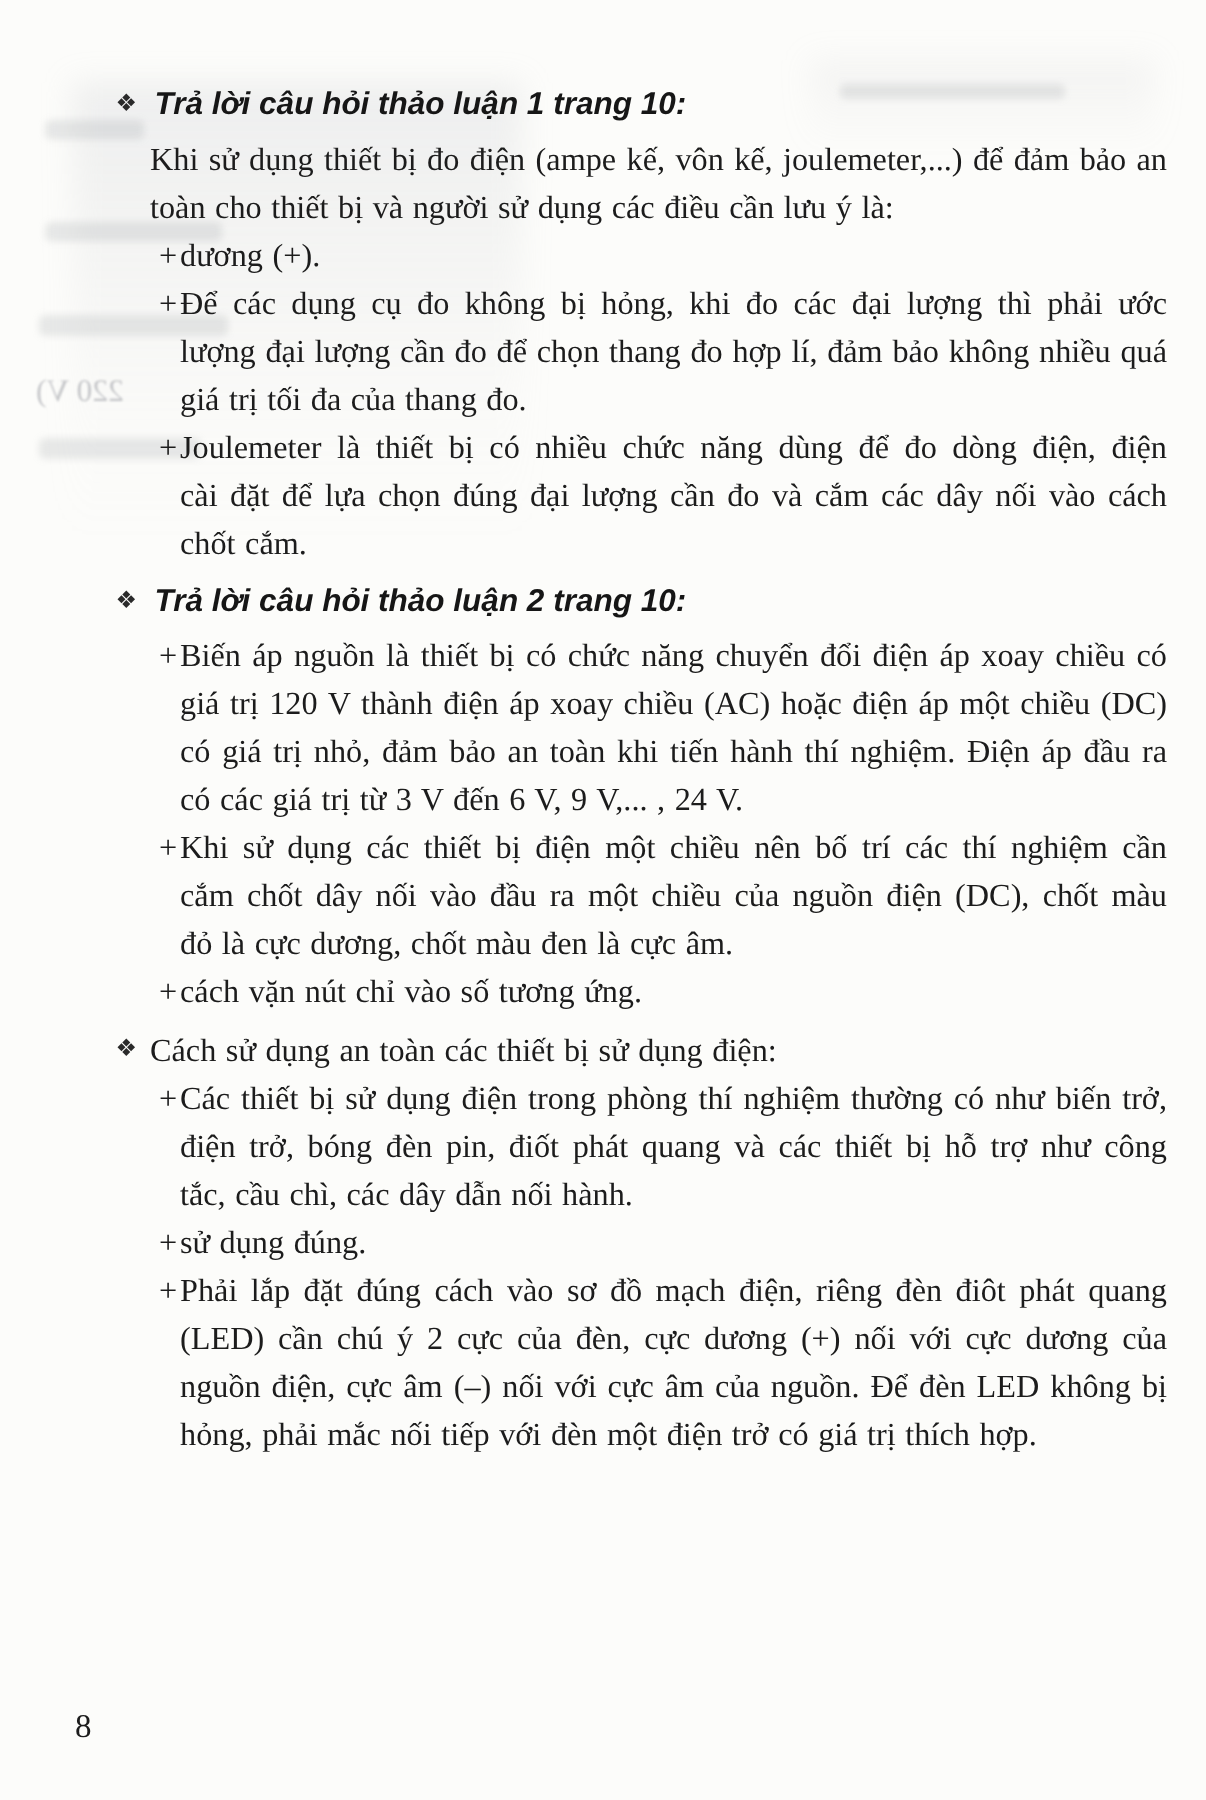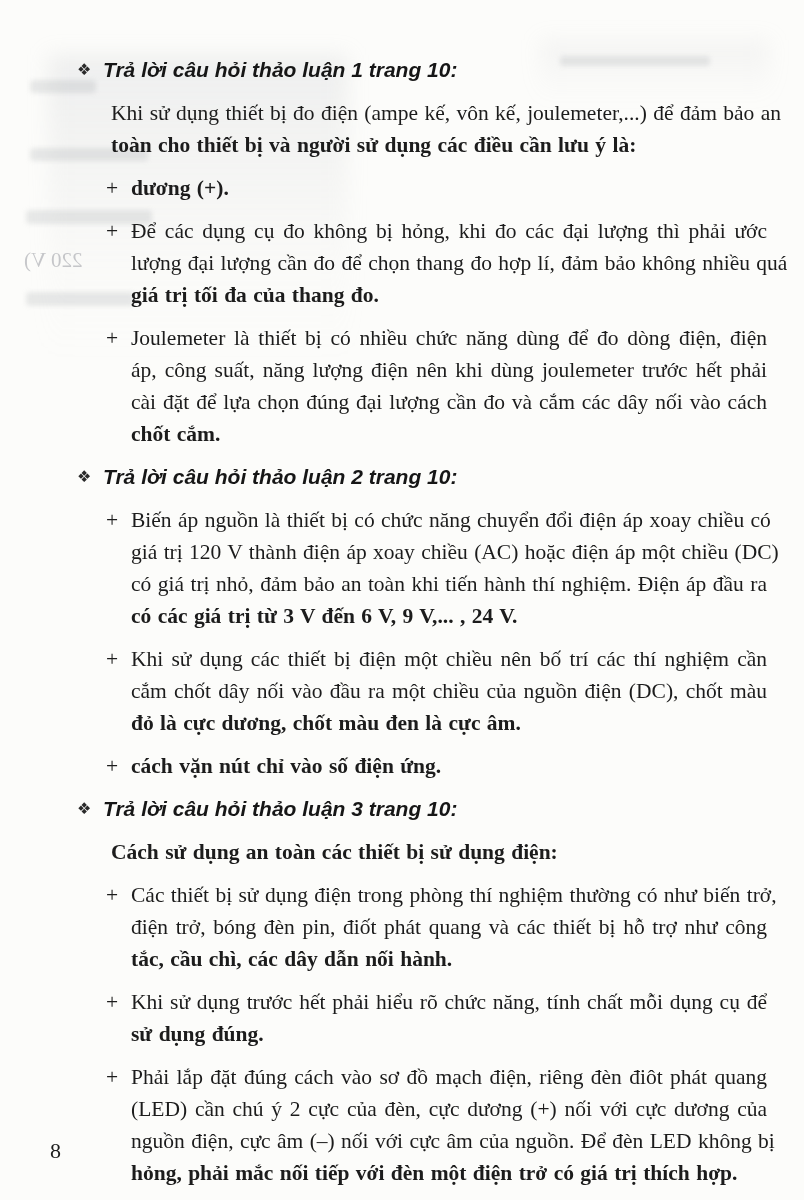--- a/index.html
+++ b/index.html
@@ -71,32 +71,31 @@
   .diamond {
     position: absolute;
     left: -23px;
     top: 0px;
     font-style: normal;
     font-weight: normal;
     font-size: 16px;
     line-height: 32px;
     color: #2a2a2a;
   }
-  .para { margin: 11px; }
+  .para { margin: 0; }
   .tline {
     font-size: 21.5px;
     line-height: 32px;
     text-align: justify;
     text-align-last: justify;
     white-space: nowrap;
     word-spacing: 1px;
   }
   .tline.last {
     text-align-last: left;
-    font-weight: bold;
   }
   .bullet {
     position: relative;
     padding-left: 20px;
   }
   .plus {
     position: absolute;
     left: 6px;
     top: 0;
     font-size: 21.5px;
@@ -153,21 +152,20 @@
             <div class="tline">Để các dụng cụ đo không bị hỏng, khi đo các đại lượng thì phải ước</div>
             <div class="tline">lượng đại lượng cần đo để chọn thang đo hợp lí, đảm bảo không nhiều quá</div>
             <div class="tline last">giá trị tối đa của thang đo.</div>
           </div>
   </div>
 
   <div class="bullet">
     <span class="plus">+</span>
     <div class="para">
             <div class="tline">Joulemeter là thiết bị có nhiều chức năng dùng để đo dòng điện, điện</div>
-            <div class="tline">áp, công suất, năng lượng điện nên khi dùng joulemeter trước hết phải</div>
             <div class="tline">cài đặt để lựa chọn đúng đại lượng cần đo và cắm các dây nối vào cách</div>
             <div class="tline last">chốt cắm.</div>
           </div>
   </div>
 </section>
 
   <section>
     <h2 class="sec-head">
       <span class="diamond">❖</span>
       <span class="sec-title">Trả lời câu hỏi thảo luận 2 trang 10:</span>
@@ -188,47 +186,45 @@
     <div class="para">
             <div class="tline">Khi sử dụng các thiết bị điện một chiều nên bố trí các thí nghiệm cần</div>
             <div class="tline">cắm chốt dây nối vào đầu ra một chiều của nguồn điện (DC), chốt màu</div>
             <div class="tline last">đỏ là cực dương, chốt màu đen là cực âm.</div>
           </div>
   </div>
 
   <div class="bullet">
     <span class="plus">+</span>
     <div class="para">
-            <div class="tline last">cách vặn nút chỉ vào số điện ứng.</div>
+            <div class="tline last">cách vặn nút chỉ vào số tương ứng.</div>
           </div>
   </div>
 </section>
 
   <section>
     <h2 class="sec-head">
       <span class="diamond">❖</span>
-      <span class="sec-title">Trả lời câu hỏi thảo luận 3 trang 10:</span>
     </h2>
     <div class="para intro">
           <div class="tline last">Cách sử dụng an toàn các thiết bị sử dụng điện:</div>
         </div>
 
   <div class="bullet">
     <span class="plus">+</span>
     <div class="para">
             <div class="tline">Các thiết bị sử dụng điện trong phòng thí nghiệm thường có như biến trở,</div>
             <div class="tline">điện trở, bóng đèn pin, điốt phát quang và các thiết bị hỗ trợ như công</div>
             <div class="tline last">tắc, cầu chì, các dây dẫn nối hành.</div>
           </div>
   </div>
 
   <div class="bullet">
     <span class="plus">+</span>
     <div class="para">
-            <div class="tline">Khi sử dụng trước hết phải hiểu rõ chức năng, tính chất mỗi dụng cụ để</div>
             <div class="tline last">sử dụng đúng.</div>
           </div>
   </div>
 
   <div class="bullet">
     <span class="plus">+</span>
     <div class="para">
             <div class="tline">Phải lắp đặt đúng cách vào sơ đồ mạch điện, riêng đèn điôt phát quang</div>
             <div class="tline">(LED) cần chú ý 2 cực của đèn, cực dương (+) nối với cực dương của</div>
             <div class="tline">nguồn điện, cực âm (–) nối với cực âm của nguồn. Để đèn LED không bị</div>

